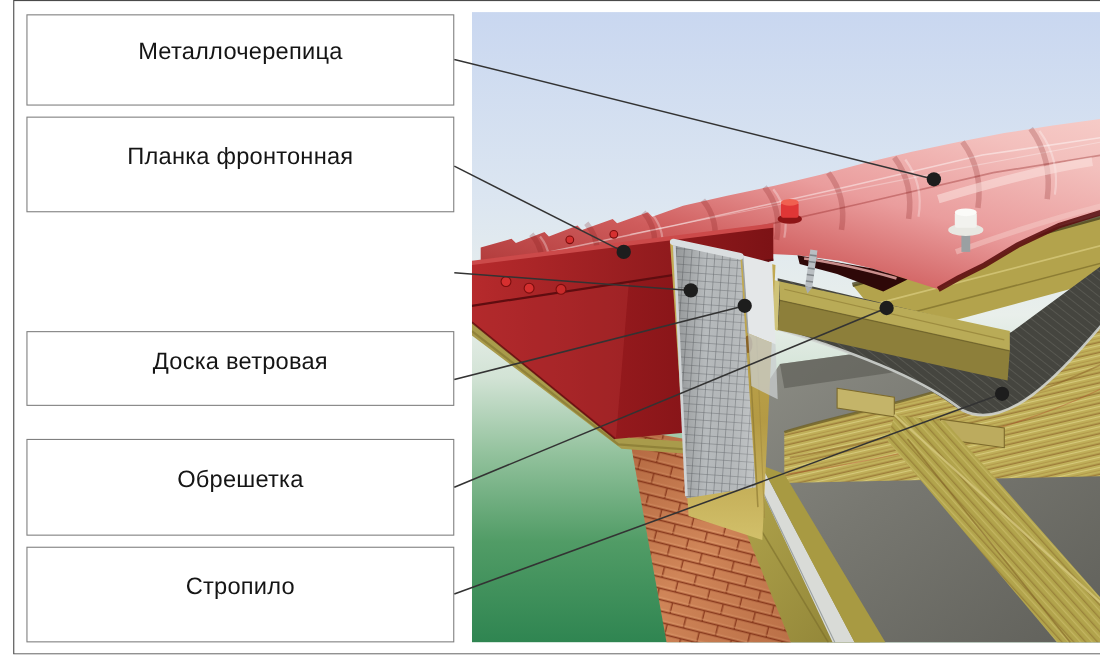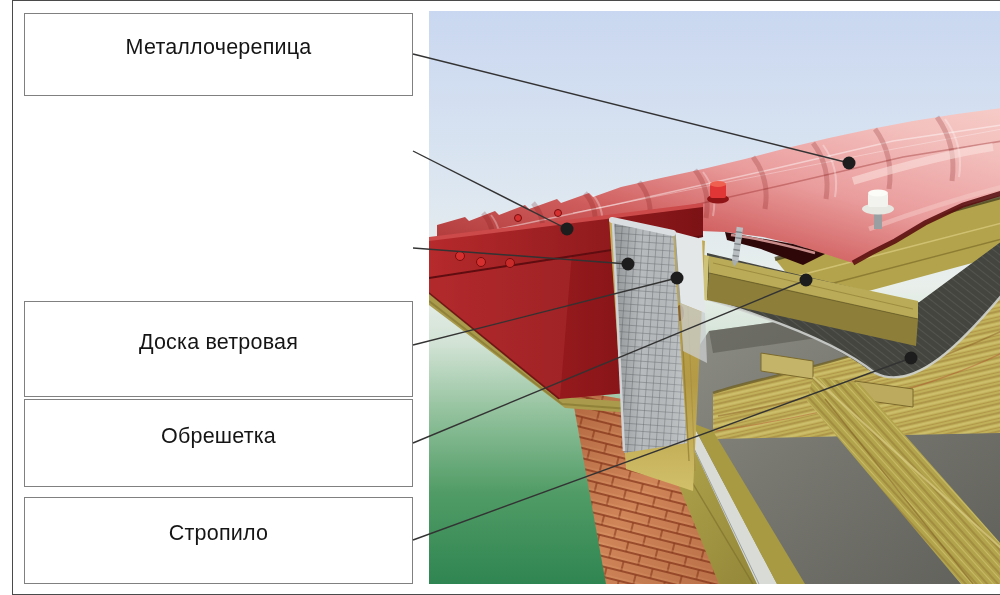--- a/index.html
+++ b/index.html
@@ -259,21 +259,24 @@
         <ellipse cx="865" cy="208" rx="16" ry="5.5" fill="#e8e8e2"></ellipse>
         <rect x="855" y="192" width="20" height="14" rx="2" fill="#f2f2ee"></rect>
         <ellipse cx="865" cy="192" rx="10" ry="3.5" fill="#fbfbf8"></ellipse>
       </g>
     </g>
   </svg>
 
   <div class="label-box" style="top:12px;height:83px">
       <span>Металлочерепица</span>
     </div>
-  <div class="label-box" style="top:300px;height:96px">
+  <div class="label-box" style="top:105px;height:87px">
+      <span>Планка фронтонная</span>
+    </div>
+  <div class="label-box" style="top:300px;height:68px">
       <span>Доска ветровая</span>
     </div>
   <div class="label-box" style="top:496px;height:87px">
       <span>Стропило</span>
     </div>
   <div class="label-box" style="top:398px;height:88px">
       <span>Обрешетка</span>
     </div>
 
   <svg class="overlay-svg" viewBox="0 0 1000 595" aria-hidden="true">

